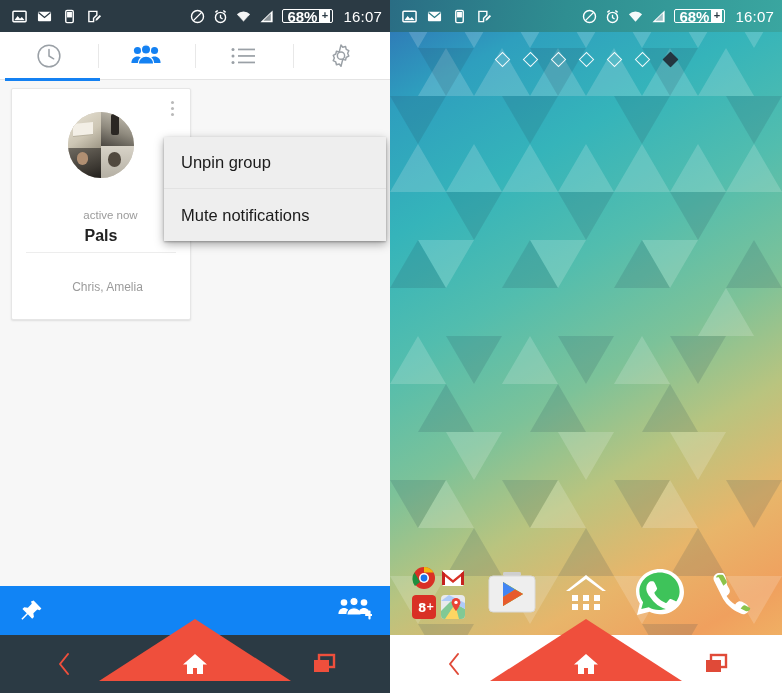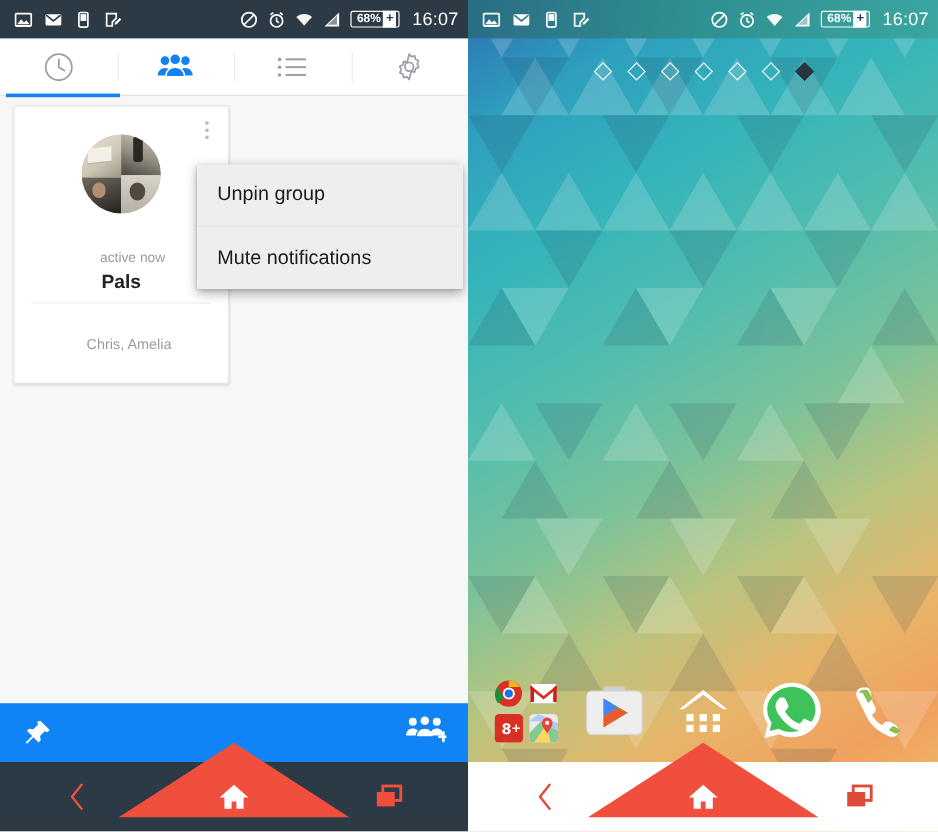--- a/index.html
+++ b/index.html
@@ -30,21 +30,21 @@
   }
   .sb-left { display:flex; align-items:center; gap:10px; }
   .sb-right { margin-left:auto; display:flex; align-items:center; gap:8px; }
   .sb-icon { width:15px; height:15px; display:block; }
   .sb-time { font-size:15px; letter-spacing:.2px; color:#fff; padding-left:2px;}
   .batt {
     position:relative; display:flex; align-items:center;
     height:14px; padding:0 2px 0 4px;
     border:1.5px solid #fff; border-radius:2px;
   }
-  .batt .pct { font-size:10px; font-weight:bold; color:#fff; line-height:1; }
+  .batt .pct { font-size:15px; font-weight:bold; color:#fff; line-height:1; }
   .batt-plus {
     width:11px; height:14px; background:#fff; color:#2b3a44;
     font-size:11px; font-weight:bold; line-height:13px; text-align:center;
     margin-left:2px;
   }
 
   
   .app-bg { position:absolute; inset:32px 0 0 0; background:#f7f7f7; }
   .tabbar {
     position:absolute; top:32px; left:0; right:0; height:48px;

